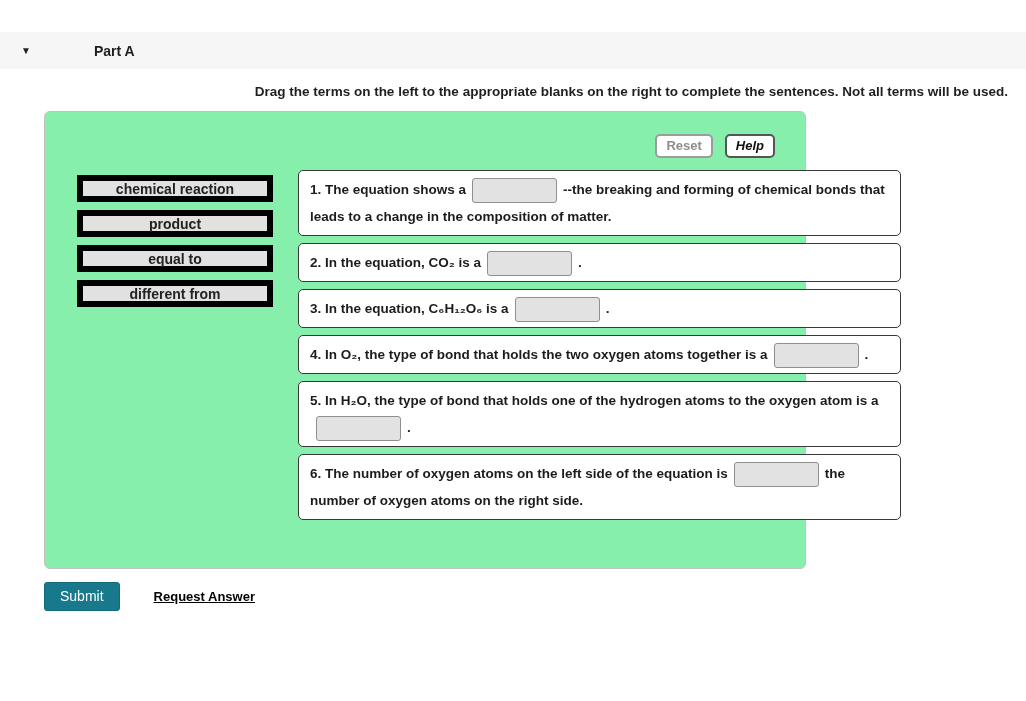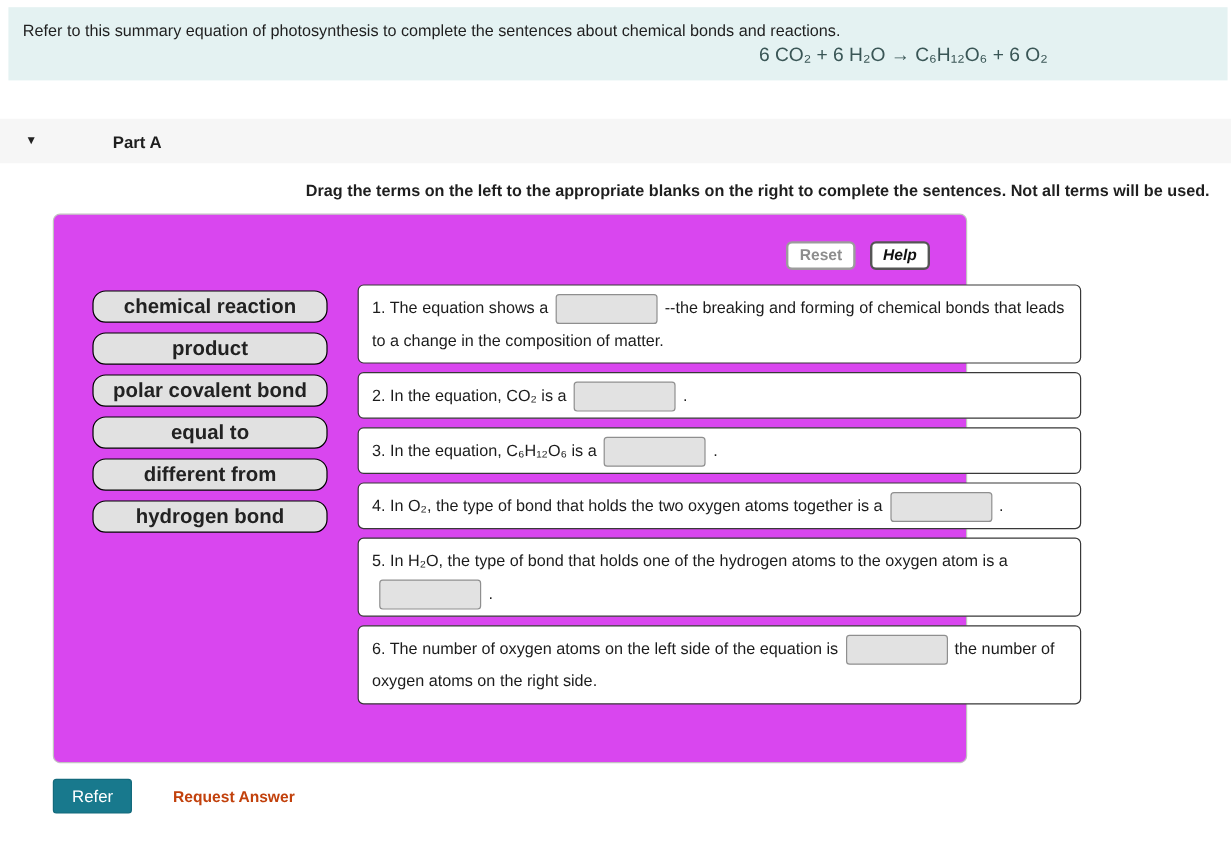--- a/index.html
+++ b/index.html
@@ -62,21 +62,21 @@
     text-align: right;
   }
 
   
   .activity {
     margin: 12px 0 0 44px;
     width: 762px;
     height: 458px;
     border: 1px solid #c2c2c2;
     border-radius: 6px;
-    background: #d946ef;
+    background: #86efac;
   }
   .activity-toolbar {
     display: flex;
     justify-content: flex-end;
     gap: 12px;
     padding: 22px 30px 0 0;
   }
   .tool-btn {
     background: #ffffff;
     font-family: "Liberation Sans", "DejaVu Sans", sans-serif;
@@ -98,46 +98,47 @@
   .terms-col {
     margin-left: 32px;
     width: 196px;
     padding-top: 5px;
     flex: none;
   }
   .term-chip {
     height: 27px;
     margin-bottom: 8px;
     background: #e1e1e1;
-    border: 1px solid #000000;
-    border-radius: 11px;
+    border: 6px solid #000000;
+    border-radius: 0;
     display: flex;
     align-items: center;
     justify-content: center;
-    font-size: 17px;
+    font-size: 14px;
     font-weight: bold;
     color: #222222;
     cursor: grab;
   }
 
   
   .sentences-col {
     margin-left: 25px;
     width: 603px;
     flex: none;
   }
   .sentence-box {
     border: 1.5px solid #383838;
     border-radius: 5px;
     background: #ffffff;
     padding: 5px 11px;
     margin-bottom: 7px;
     font-size: 13.5px;
     line-height: 27px;
     color: #1c1c1c;
+    font-weight: bold;
   }
   .blank {
     display: inline-block;
     width: 85px;
     height: 25px;
     background: #e2e2e2;
     border: 1px solid #8f8f8f;
     border-radius: 3px;
     vertical-align: middle;
     margin: 0 6px;
@@ -157,57 +158,52 @@
     border-radius: 3px;
     font-family: "Liberation Sans", "DejaVu Sans", sans-serif;
     font-size: 14px;
     padding: 5px 15px 6px 15px;
     cursor: pointer;
   }
   .request-answer {
     margin-left: 34px;
     font-size: 13px;
     font-weight: bold;
-    color: #c2410c;
+    color: #000000;
+    text-decoration: underline;
     cursor: pointer;
   }
 </style>
 </head>
 <body>
 
 <div class="page">
 
-  <div class="banner">
-    <div class="banner-instruction">Refer to this summary equation of photosynthesis to complete the sentences about chemical bonds and reactions.</div>
-    <div class="banner-equation">6 CO₂ + 6 H₂O → C₆H₁₂O₆ + 6 O₂</div>
-  </div>
 
   <div class="part-bar">
     <span class="part-caret">▼</span>
     <span class="part-label">Part A</span>
   </div>
 
   <div class="drag-instruction">Drag the terms on the left to the appropriate blanks on the right to complete the sentences. Not all terms will be used.</div>
 
   <div class="activity">
 
     <div class="activity-toolbar">
       <button class="tool-btn reset">Reset</button>
       <button class="tool-btn help">Help</button>
     </div>
 
     <div class="activity-body">
 
       <div class="terms-col">
         <div class="term-chip">chemical reaction</div>
         <div class="term-chip">product</div>
-        <div class="term-chip">polar covalent bond</div>
         <div class="term-chip">equal to</div>
         <div class="term-chip">different from</div>
-        <div class="term-chip">hydrogen bond</div>
       </div>
 
       <div class="sentences-col">
 
         <div class="sentence-box">
           <span>1. The equation shows a</span><span class="blank"></span><span>--the breaking and forming of chemical bonds that leads to a change in the composition of matter.</span>
         </div>
 
         <div class="sentence-box">
           <span>2. In the equation, CO₂ is a</span><span class="blank"></span><span>.</span>
@@ -227,17 +223,17 @@
 
         <div class="sentence-box">
           <span>6. The number of oxygen atoms on the left side of the equation is</span><span class="blank"></span><span>the number of oxygen atoms on the right side.</span>
         </div>
 
       </div>
     </div>
   </div>
 
   <div class="footer">
-    <button class="submit-btn">Refer</button>
+    <button class="submit-btn">Submit</button>
     <a class="request-answer">Request Answer</a>
   </div>
 
 </div>
 
 </body></html>

